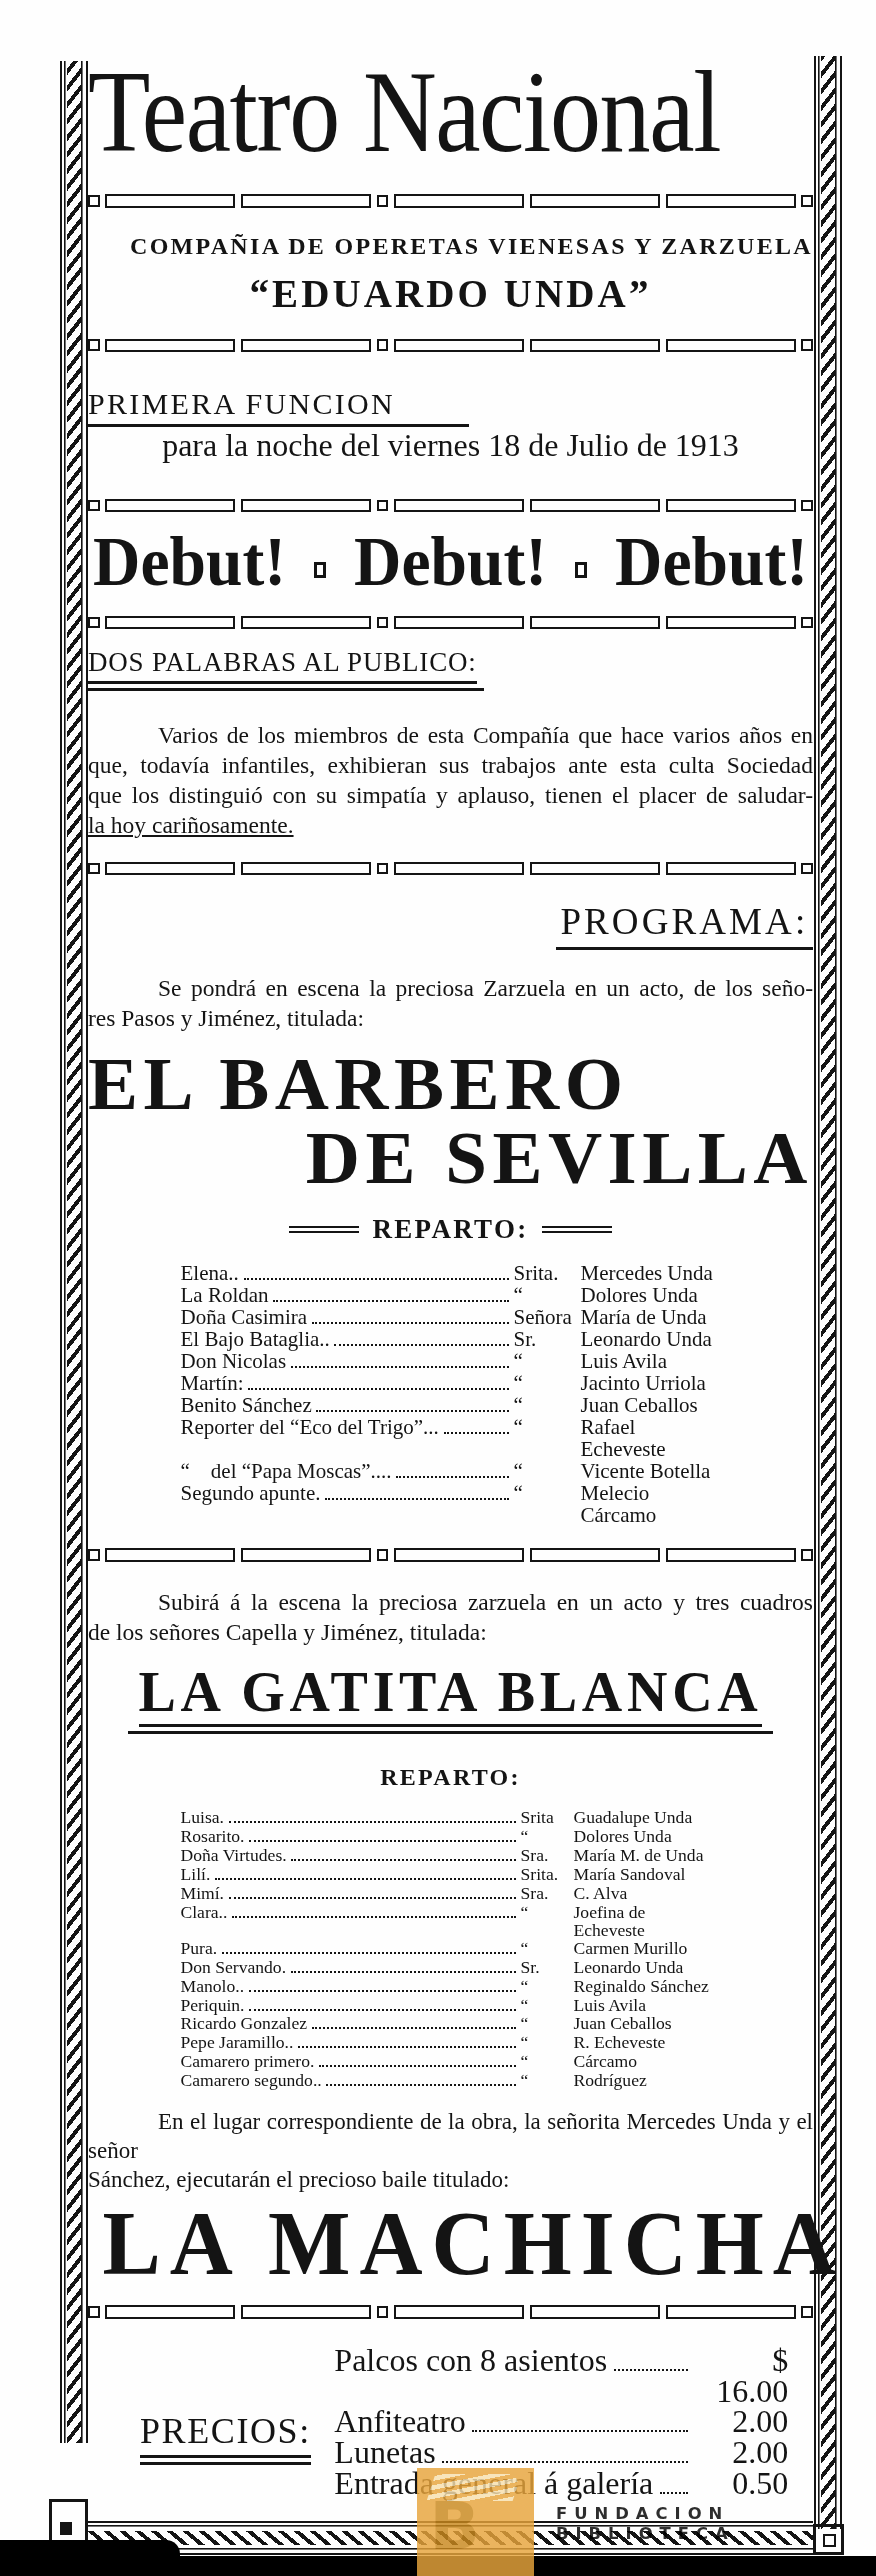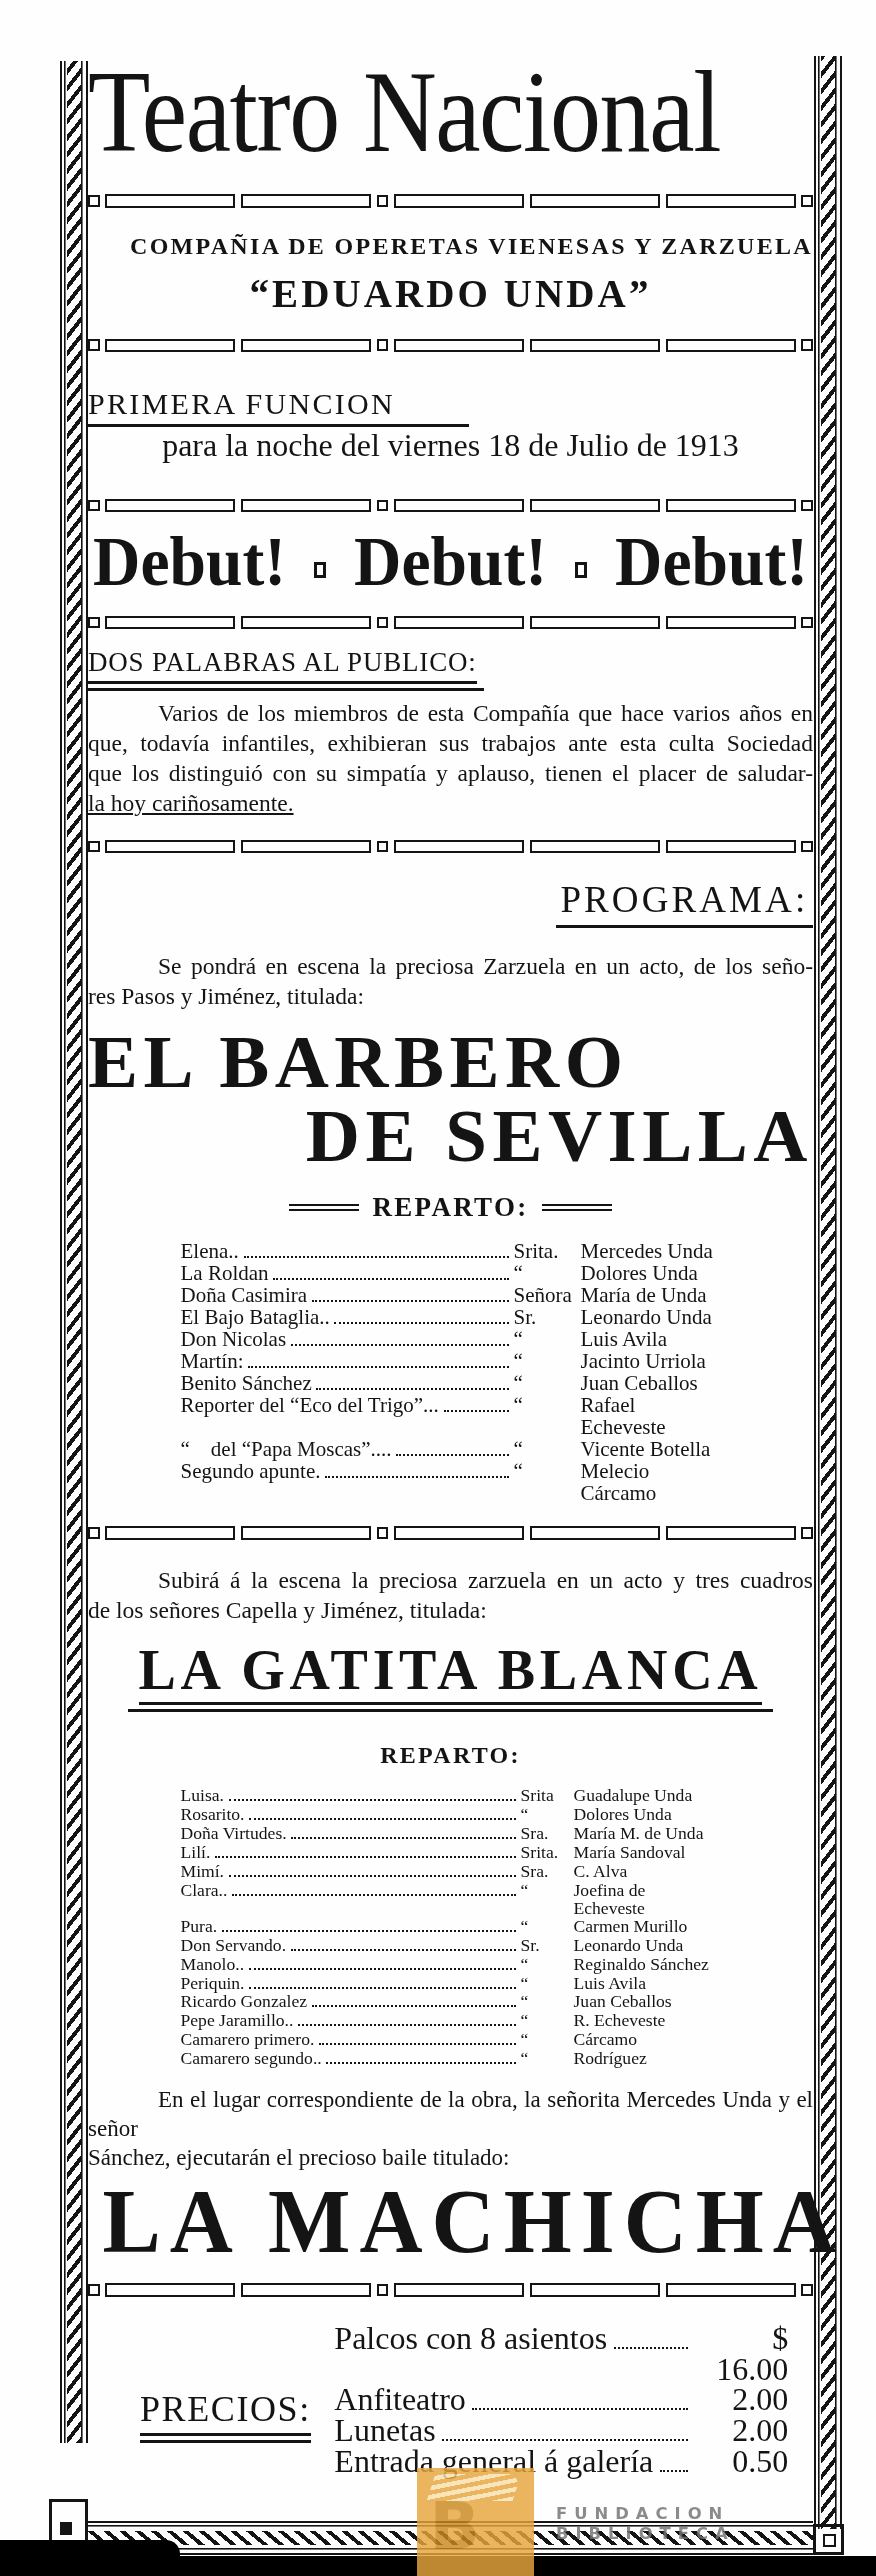--- a/index.html
+++ b/index.html
@@ -57,21 +57,21 @@
   .rule-time{width:106px;}
   .rule-rep{width:70px;}
 
   .debut-row{margin-top:11px;display:flex;justify-content:space-between;align-items:center;
     font-size:69px;line-height:75px;font-weight:bold;}
   .debut-row .word{transform:scaleX(0.95);transform-origin:center;}
   .sq{width:11.7px;height:15.7px;border:3.1px solid var(--ink);box-sizing:border-box;margin-top:15.7px;}
 
   .dos-palabras{margin-top:15.7px;font-size:27px;letter-spacing:0.8px;}
   .dos-palabras span{display:inline-block;padding-right:7.8px;padding-bottom:3.9px;}
-  .par{margin-top:7px;font-size:23.5px;line-height:30px;}
+  .par{margin-top:29px;font-size:23.5px;line-height:30px;}
   .par div{text-align:justify;text-align-last:justify;}
   .par div:first-child{text-indent:70px;}
   .par div:last-child{text-align-last:left;text-decoration:underline;}
 
   .programa{margin-top:23.5px;text-align:right;font-size:37px;letter-spacing:3.1px;padding-left:8px;}
   .programa span{display:inline-block;padding:0 4.7px 3.1px;}
   .intro{margin-top:23.5px;font-size:23.5px;line-height:30px;}
   .intro div:first-child{text-indent:70px;text-align:justify;text-align-last:justify;}
 
   .barbero-t{margin-top:14px;font-size:75px;line-height:74px;font-weight:bold;letter-spacing:5.5px;white-space:nowrap;}
@@ -106,21 +106,21 @@
 
   
   .watermark{position:absolute;left:417px;top:2468px;display:flex;opacity:.82;pointer-events:none;z-index:5;}
   .wm-logo{width:117px;height:108px;background:var(--orange);position:relative;}
   .wm-logo .pages{position:absolute;left:14px;top:6.3px;width:86px;height:27px;
     background:repeating-linear-gradient(-12deg,#f7e0ae 0 4.7px,var(--orange) 4.7px 9.4px);
     border-radius:0 14px 0 0;transform:skewX(-18deg);}
   .wm-logo .b{position:absolute;left:12.5px;top:20.4px;font-family:"DejaVu Sans",sans-serif;
     font-size:66px;font-weight:bold;color:#c9881d;}
   .wm-text{margin-left:22px;margin-top:36px;font-family:"DejaVu Sans",sans-serif;
-    font-size:16.4px;line-height:20.4px;letter-spacing:7px;font-weight:bold;color:#737373;white-space:nowrap;}
+    font-size:16.4px;line-height:20.4px;letter-spacing:7px;font-weight:bold;color:#000000;white-space:nowrap;}
 </style>
 </head>
 <body>
 
 <div class="poster">
 
   <div class="chain-v chain-left"></div>
   <div class="chain-v chain-right"></div>
   <div class="chain-h chain-bottom"></div>
   <div class="corner corner-bl"></div>

